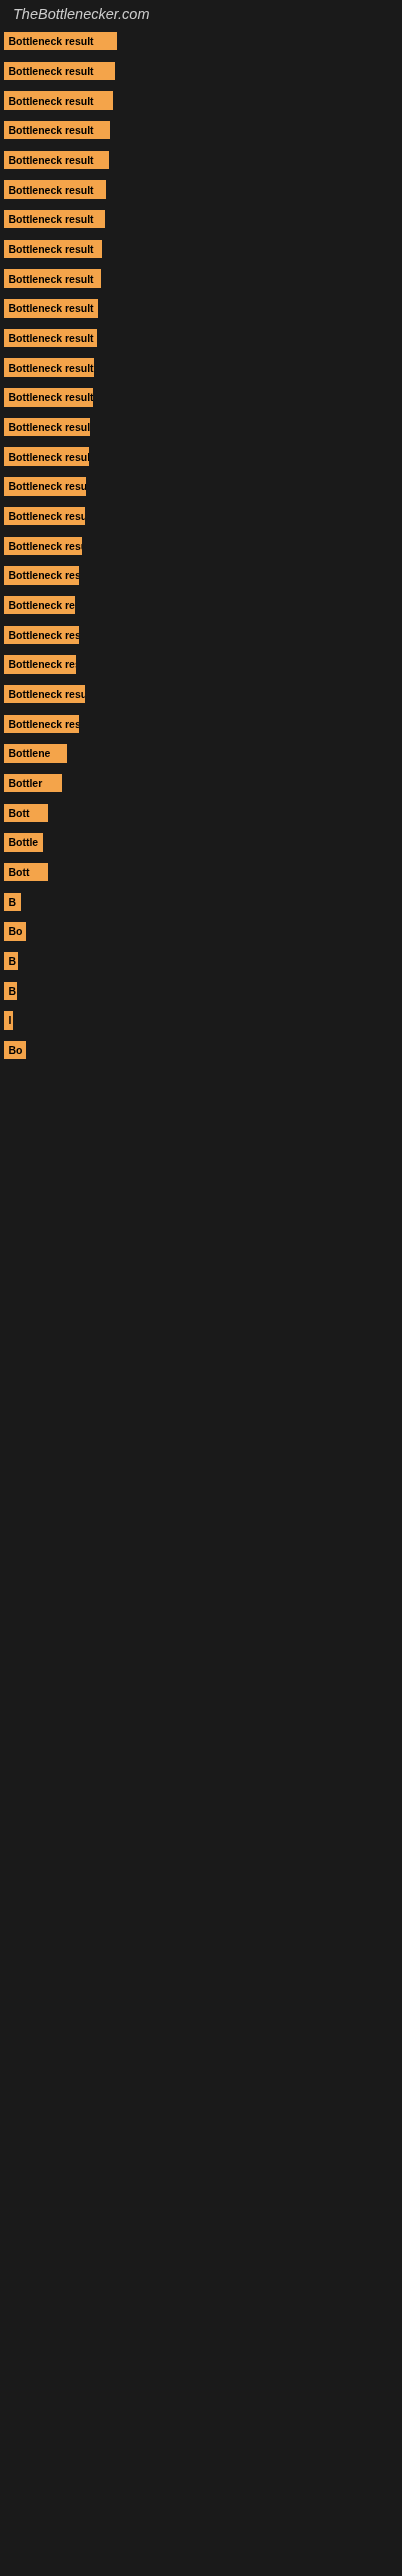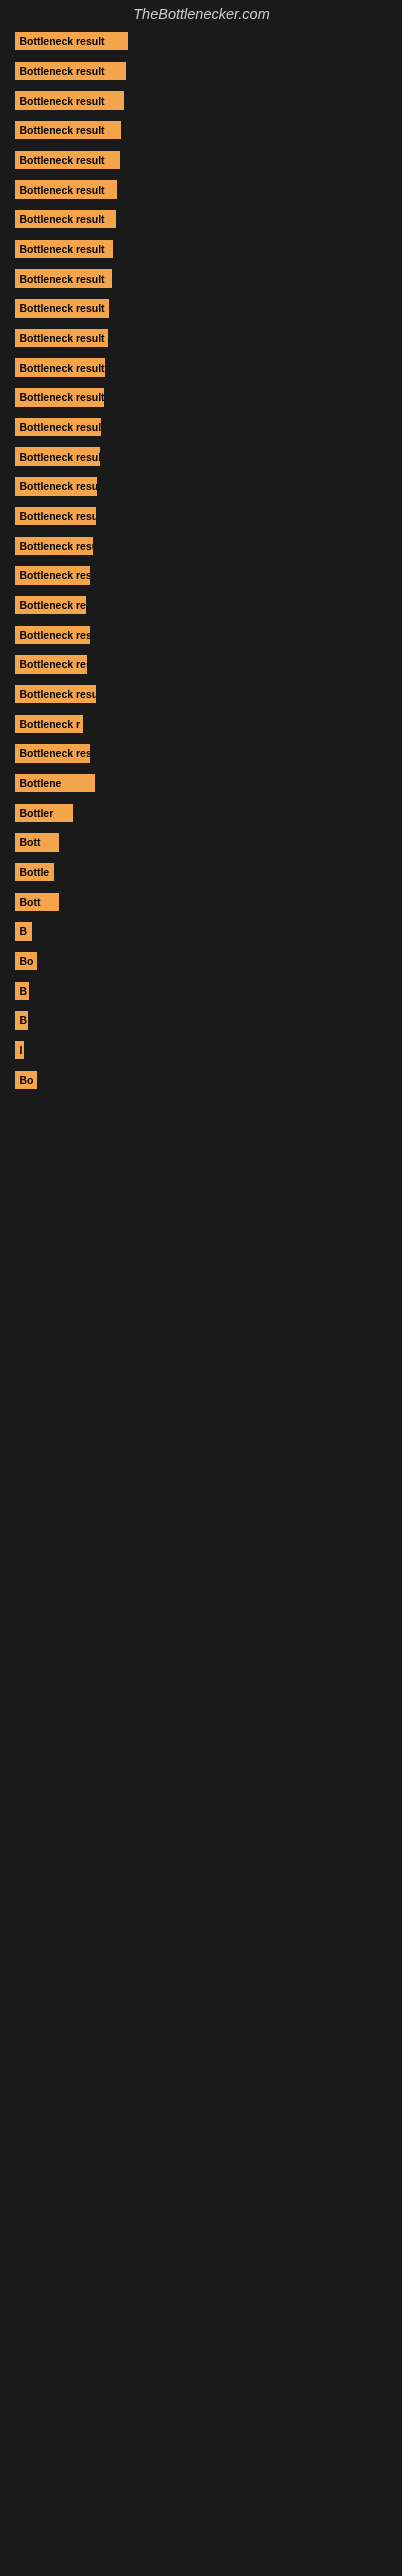--- a/index.html
+++ b/index.html
@@ -10,43 +10,44 @@
 
     body {
       width: 403px;
       min-height: 2576px;
       background-color: #1a1a1a;
       font-family: Arial, sans-serif;
       position: relative;
     }
 
     .site-title {
-      text-align: center;
+      text-align: left;
       color: #cccccc;
       font-size: 14.5px;
       padding: 6.4px 0 9.7px 0;
       font-style: italic;
+      margin-left: 13px;
     }
 
     .bottleneck-bar {
       background-color: #f4a44a;
       color: #000000;
       font-size: 10.5px;
       font-weight: bold;
       padding: 3.2px 4.8px;
       margin: 0 0 0 1.6px;
       display: flex;
       align-items: center;
       white-space: nowrap;
       overflow: hidden;
     }
 
     .row-wrapper {
       margin-bottom: 11.3px;
-      padding-left: 13px;
+      padding-left: 2px;
     }
   </style>
 </head>
 <body>
 
 <div class="site-title">TheBottlenecker.com</div>
 
 <div id="bars-container">
     <div class="row-wrapper">
       <div class="bottleneck-bar" style="width: 113px;">
@@ -157,31 +158,26 @@
       <div class="bottleneck-bar" style="width: 72px;">
         <span>Bottleneck res</span>
       </div>
     </div>
     <div class="row-wrapper">
       <div class="bottleneck-bar" style="width: 81px;">
         <span>Bottleneck result</span>
       </div>
     </div>
     <div class="row-wrapper">
-      <div class="bottleneck-bar" style="width: 68px;">
-        <span>Bottleneck r</span>
-      </div>
-    </div>
-    <div class="row-wrapper">
       <div class="bottleneck-bar" style="width: 75px;">
         <span>Bottleneck resu</span>
       </div>
     </div>
     <div class="row-wrapper">
-      <div class="bottleneck-bar" style="width: 80px;">
+      <div class="bottleneck-bar" style="width: 63px;">
         <span>Bottlene</span>
       </div>
     </div>
     <div class="row-wrapper">
       <div class="bottleneck-bar" style="width: 58px; align-items: flex-end;">
         <span>Bottler</span>
       </div>
     </div>
     <div class="row-wrapper">
       <div class="bottleneck-bar" style="width: 44px;">

